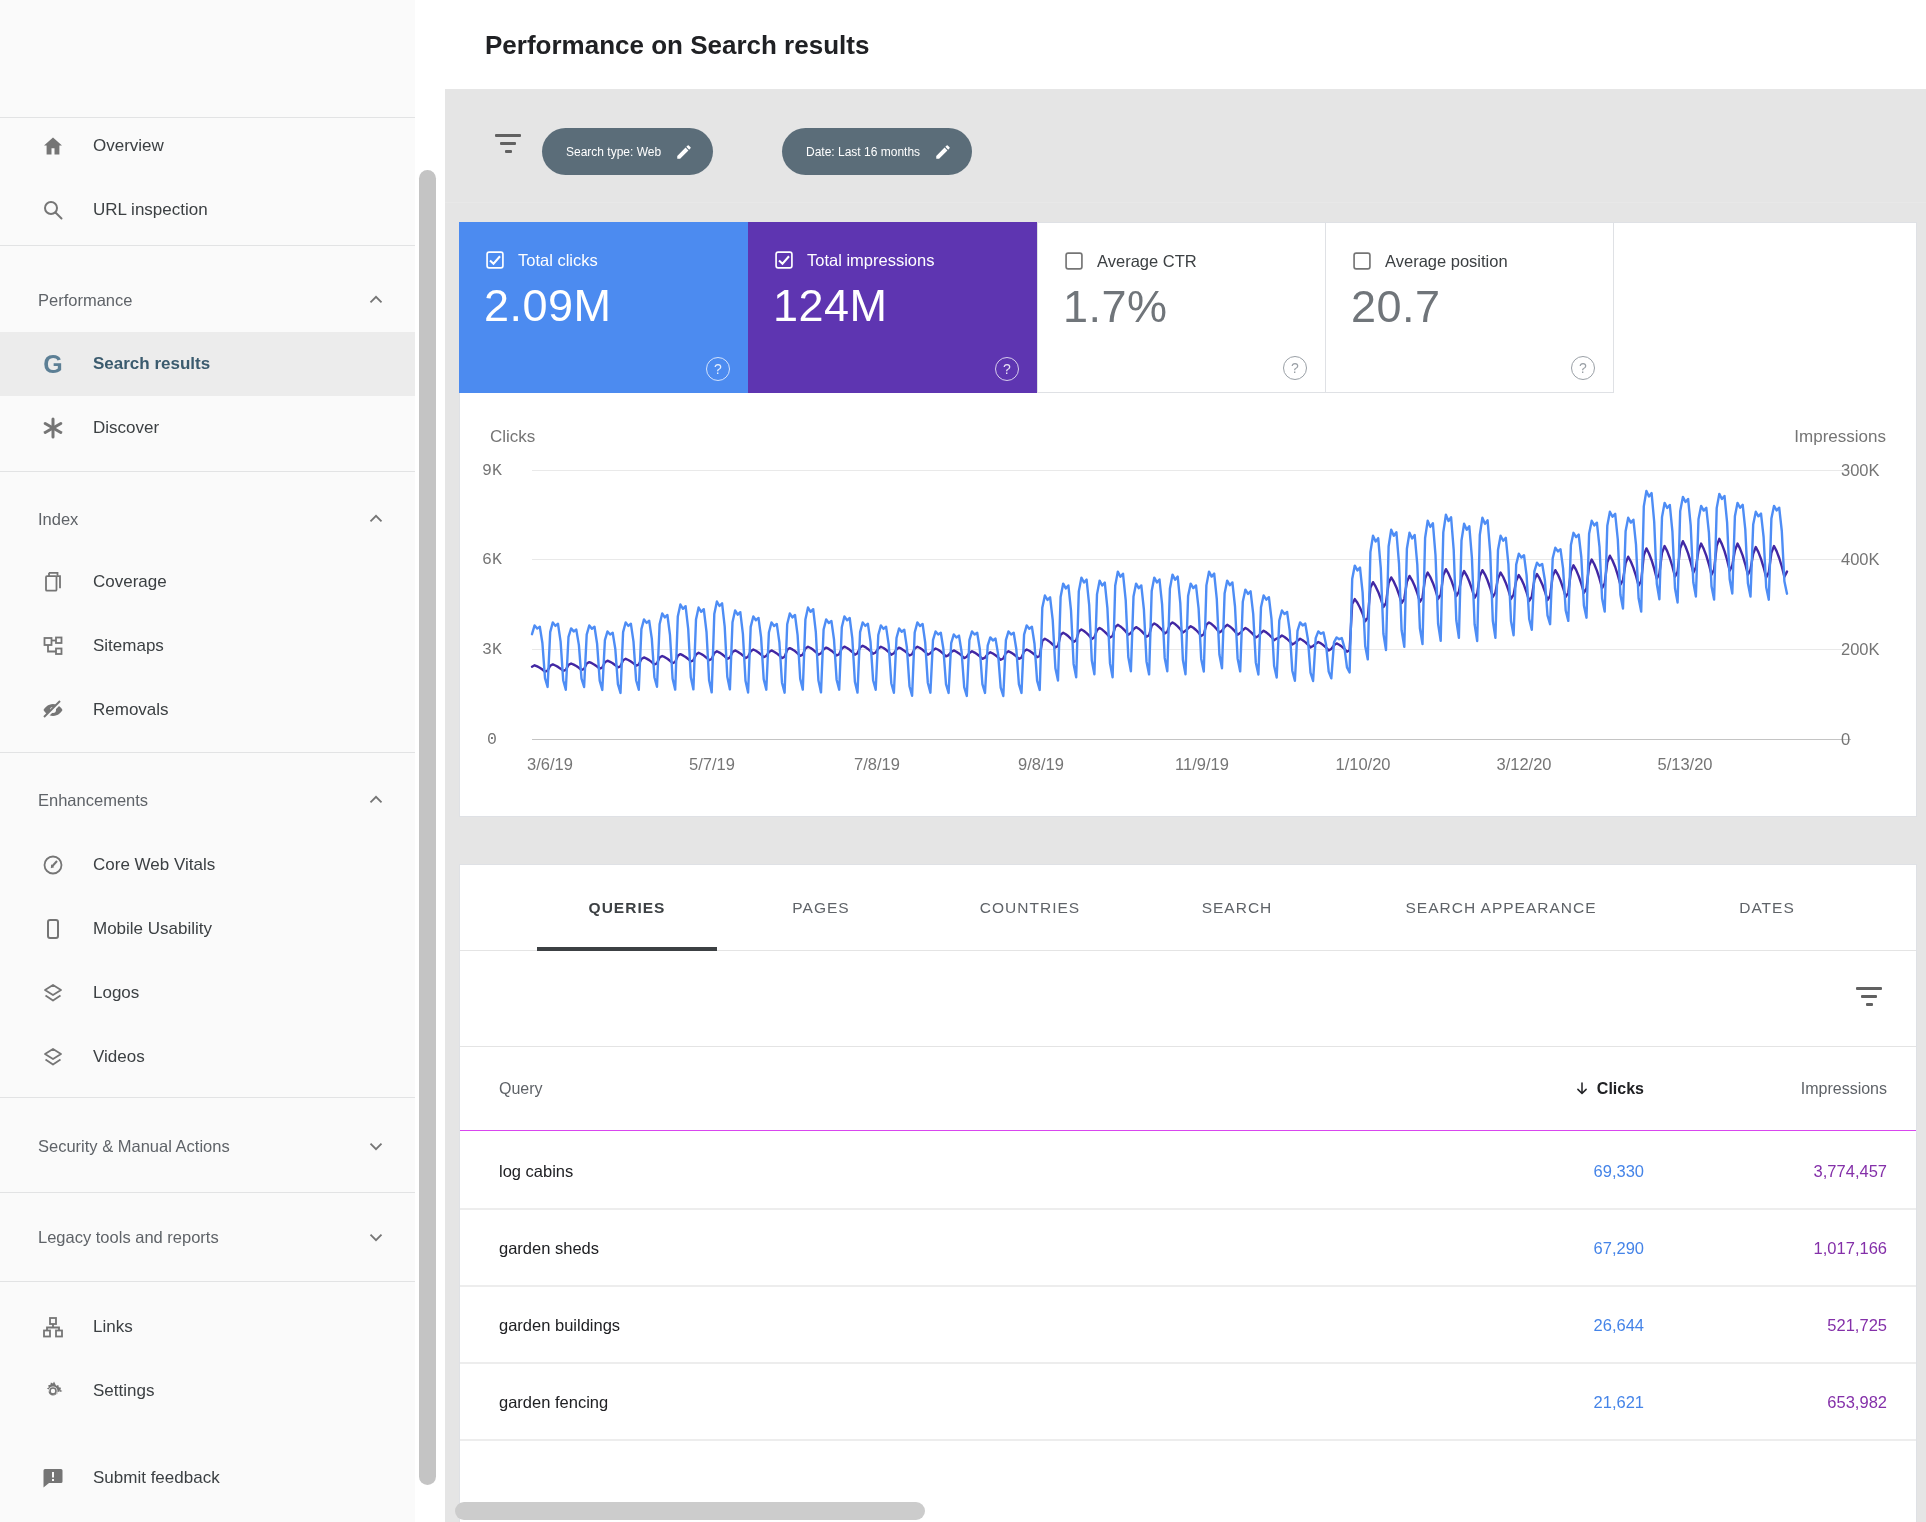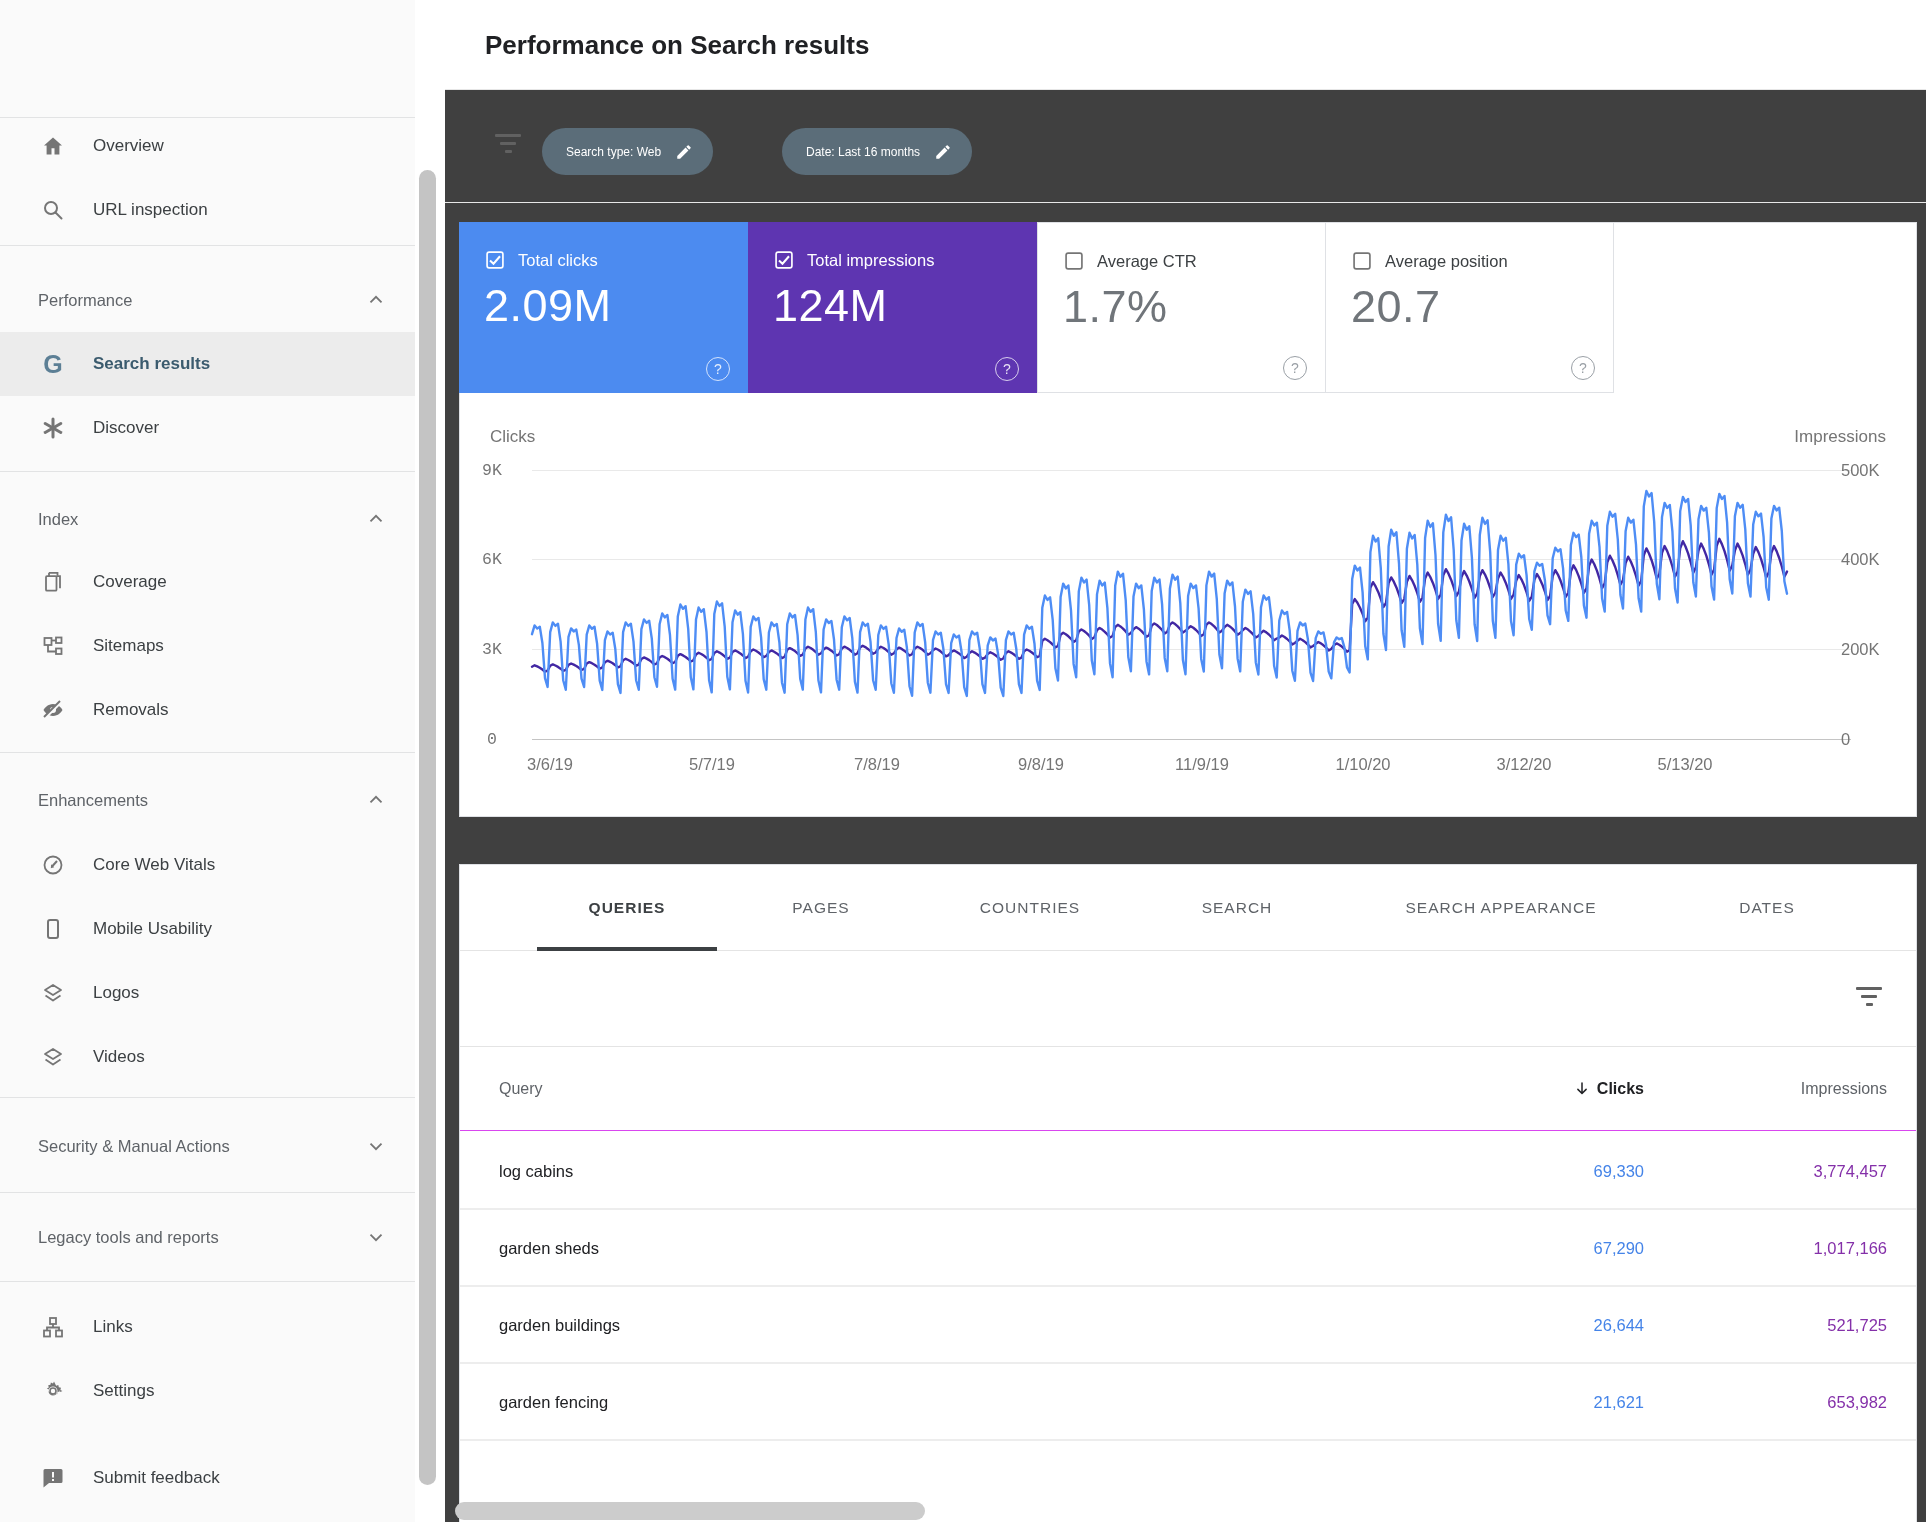--- a/index.html
+++ b/index.html
@@ -18,21 +18,21 @@
   .sheader{position:absolute;left:0;width:415px;height:56px;display:flex;align-items:center;cursor:pointer;}
   .sheader .lbl{position:absolute;left:38px;font-size:16.5px;color:#5f6368;}
   .sheader .chev{position:absolute;right:28px;width:22px;height:22px;}
   .gicon{font-size:25px;font-weight:bold;color:#5c7f95;line-height:1;}
 
   
   .vstrip{position:absolute;left:415px;top:0;width:30px;height:1522px;background:#ffffff;}
   .vthumb{position:absolute;left:4px;top:170px;width:17px;height:1315px;background:#c4c4c4;border-radius:9px;}
 
   
-  .main{position:absolute;left:445px;top:0;width:1481px;height:1522px;background:#404040;}
+  .main{position:absolute;left:445px;top:0;width:1481px;height:1522px;background:#e5e5e5;}
   .mheader{position:absolute;left:0;top:0;width:1481px;height:90px;background:#fff;border-bottom:1px solid #e6e6e6;}
   .mtitle{position:absolute;left:40px;top:50%;transform:translateY(-50%);font-size:26px;font-weight:bold;color:#202124;}
 
   .filterbar{position:absolute;left:0;top:90px;width:1481px;height:113px;border-bottom:1px solid #e8e8e8;}
   .sorticon{position:absolute;width:26px;}
   .sorticon i{display:block;height:3px;background:#616161;border-radius:1px;margin:0 auto 5px auto;}
   .chip{position:absolute;top:38px;height:47px;border-radius:24px;background:#5b6d79;color:#fff;
         display:flex;align-items:center;padding:0 20px 0 24px;font-size:12px;cursor:pointer;}
   .chip svg{margin-left:14px;}
 
@@ -378,21 +378,21 @@
       <div class="gline" style="top:247px"></div>
       <div class="gline" style="top:336px"></div>
       <div class="gline" style="top:426px"></div>
       <div class="gline zero" style="top:516px"></div>
 
       <div class="ytick left" style="top:238px">9K</div>
       <div class="ytick left" style="top:327px">6K</div>
       <div class="ytick left" style="top:417px">3K</div>
       <div class="ytick left" style="top:507px">0</div>
 
-      <div class="ytick right" style="top:238px">500K</div>
+      <div class="ytick right" style="top:238px">300K</div>
       <div class="ytick right" style="top:327px">400K</div>
       <div class="ytick right" style="top:417px">200K</div>
       <div class="ytick right" style="top:507px">0</div>
 
       <div class="xtick" style="left:90px">3/6/19</div>
       <div class="xtick" style="left:252px">5/7/19</div>
       <div class="xtick" style="left:417px">7/8/19</div>
       <div class="xtick" style="left:581px">9/8/19</div>
       <div class="xtick" style="left:742px">11/9/19</div>
       <div class="xtick" style="left:903px">1/10/20</div>

